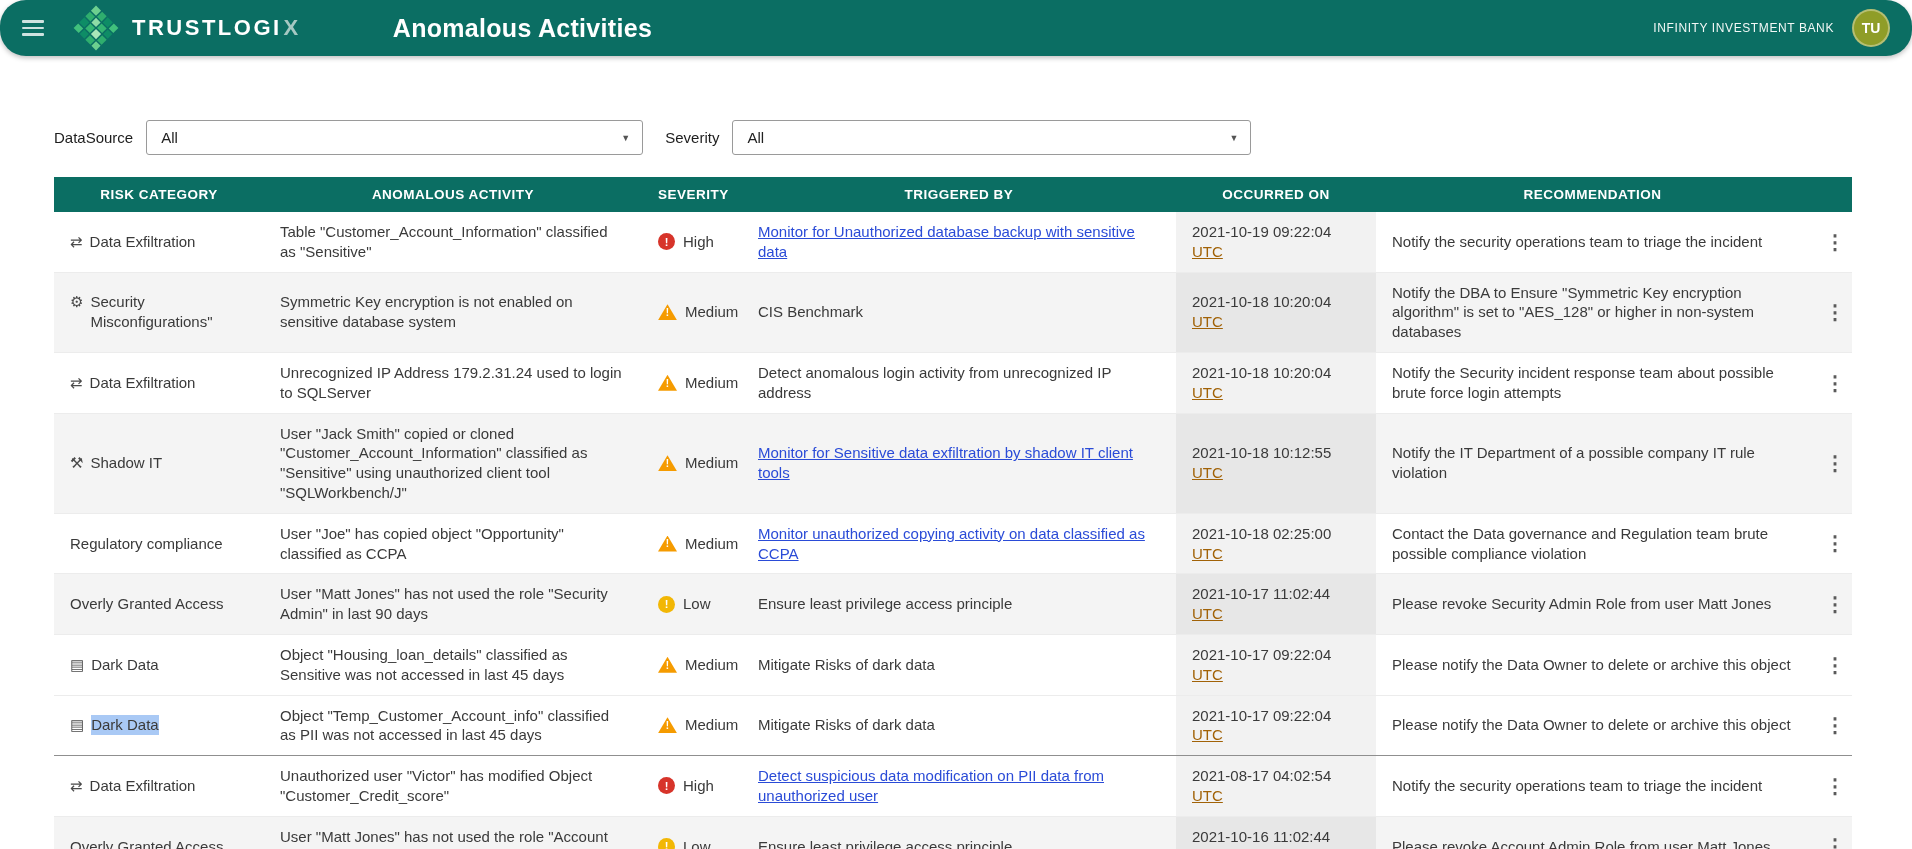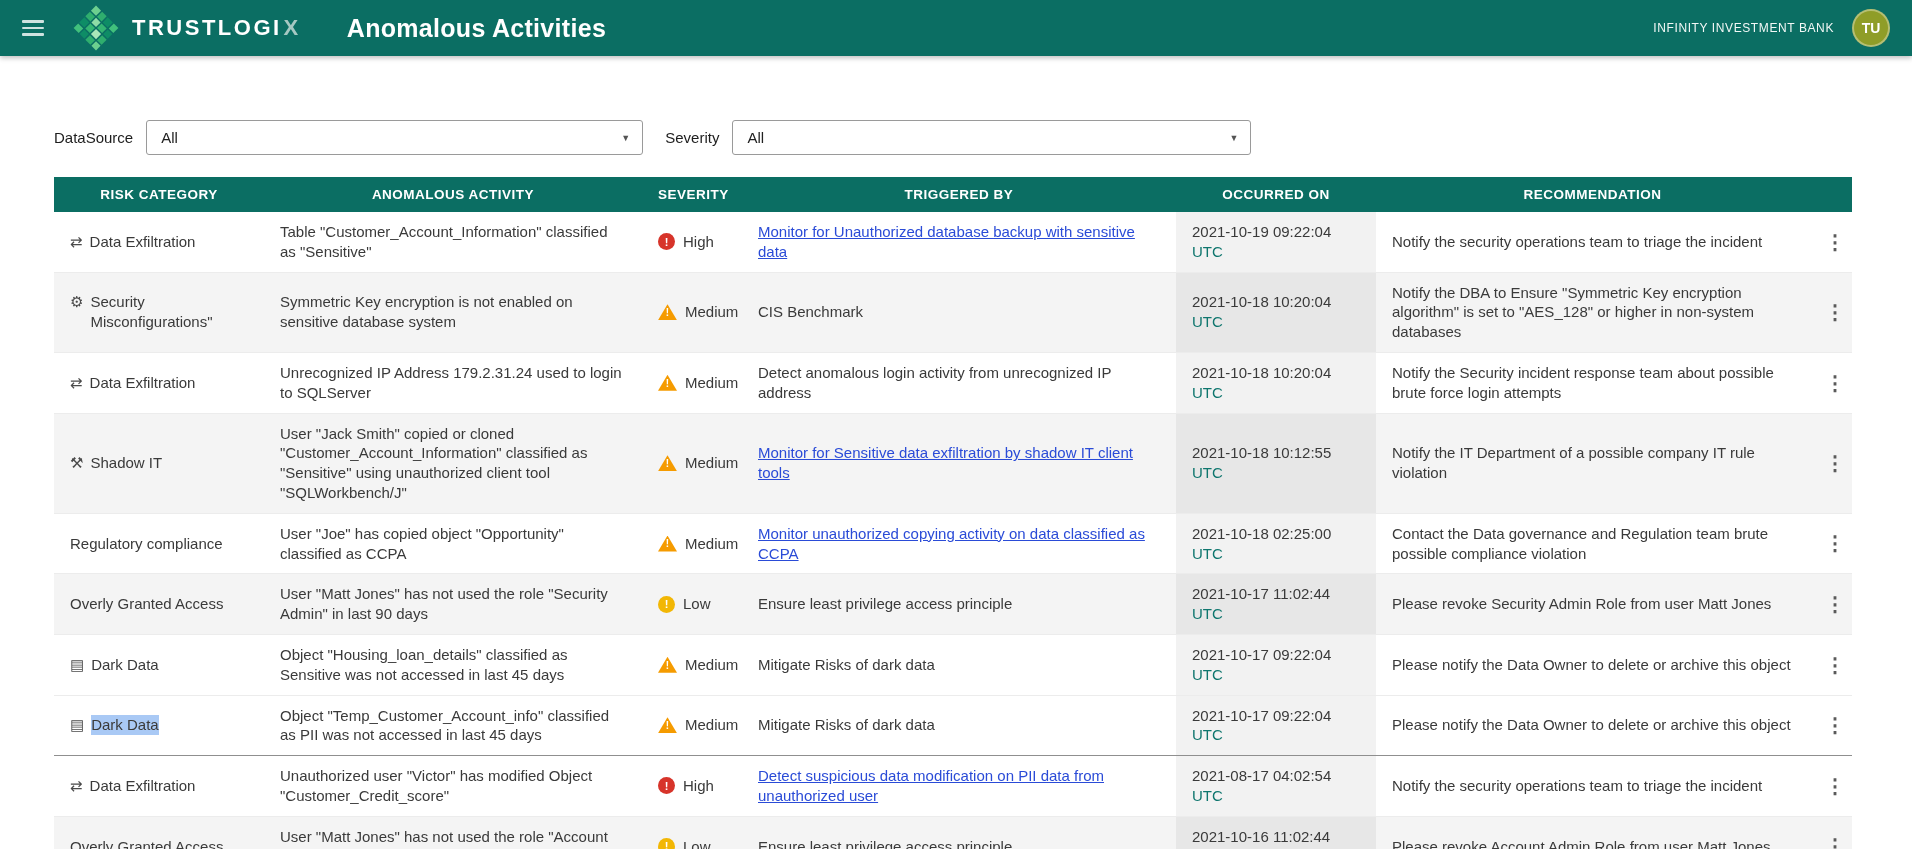--- a/index.html
+++ b/index.html
@@ -1,30 +1,30 @@
 <!DOCTYPE html>
 <html><head>
 <meta charset="utf-8">
 <style>
   * { box-sizing: border-box; margin: 0; padding: 0; }
   html, body { width: 1912px; height: 849px; overflow: hidden; background: #fff;
     font-family: "Liberation Sans", sans-serif; }
 
   
   .appbar { height: 56px; background: #0b6e63; display: flex; align-items: center;
-    padding: 0 22px; color: #fff; box-shadow: 0 2px 5px rgba(0,0,0,0.25); position: relative; z-index: 5; }
+    padding: 0 22px; color: #fff; box-shadow: 0 2px 5px rgba(0,0,0,0.25); position: relative; z-index: 5; border-radius: 26px; }
   .menu-btn { width: 22px; display: flex; flex-direction: column; gap: 4px; cursor: pointer; margin-right: 30px; }
   .menu-btn span { height: 2.5px; background: #cfe3e0; border-radius: 1px; }
   .logo { display: flex; align-items: center; gap: 14px; }
   .logo-diamond { width: 44px; height: 44px; display: grid; grid-template-columns: repeat(4, 1fr);
     gap: 2px; transform: rotate(45deg) scale(0.72); flex: 0 0 auto; }
   .logo-diamond i { display: block; }
   .brand { font-size: 22px; font-weight: bold; letter-spacing: 2.5px; white-space: nowrap; }
   .brand .x-light { color: #a6c8c2; margin-left: 2px; }
-  .page-title { font-size: 25px; font-weight: bold; margin-left: 46px; letter-spacing: 0.3px; }
+  .page-title { font-size: 25px; font-weight: bold; margin-left: 92px; letter-spacing: 0.3px; }
   .appbar-right { margin-left: auto; display: flex; align-items: center; gap: 18px; }
   .org { font-size: 12px; letter-spacing: 0.6px; color: #f2f8f6; }
   .avatar { width: 38px; height: 38px; border-radius: 50%; background: #8f9d28; color: #fff;
     display: flex; align-items: center; justify-content: center; font-size: 14px; font-weight: bold;
     border: 2px solid rgba(255,255,255,0.35); cursor: pointer; }
 
   
   .filters { display: flex; align-items: center; margin: 64px 0 0 54px; }
   .filter-label { font-size: 15px; color: #1d1d1d; margin-right: 13px; }
   .select { position: relative; height: 35px; border: 1px solid #9a9a9a; border-radius: 3px;
@@ -51,21 +51,21 @@
   .sev { display: flex; align-items: center; gap: 8px; }
   .sev-badge { flex: 0 0 auto; display: flex; align-items: center; justify-content: center;
     color: #fff; font-weight: bold; }
   .sev-badge.high { width: 17px; height: 17px; border-radius: 50%; background: #d7342a; font-size: 11px; }
   .sev-badge.low  { width: 17px; height: 17px; border-radius: 50%; background: #f2b705; font-size: 11px; }
   .sev-badge.medium { width: 19px; height: 16px; background: #f59b00;
     clip-path: polygon(50% 0, 100% 100%, 0 100%); font-size: 10px; align-items: flex-end; padding-bottom: 1px; }
   .trigger-link { color: #2a4bd7; text-decoration: underline; cursor: pointer; }
   .trigger-text { color: #3a3a3a; }
   .kebab { text-align: center; color: #5a5a5a; font-size: 20px; cursor: pointer; font-weight: bold; }
-  .occ-tz { color: #0f766e; }
+  .occ-tz { color: #a16207; text-decoration: underline; }
 </style>
 </head>
 <body>
 
 <header class="appbar">
   <div class="menu-btn">
     <span></span>
       <span></span>
       <span></span>
   </div>

